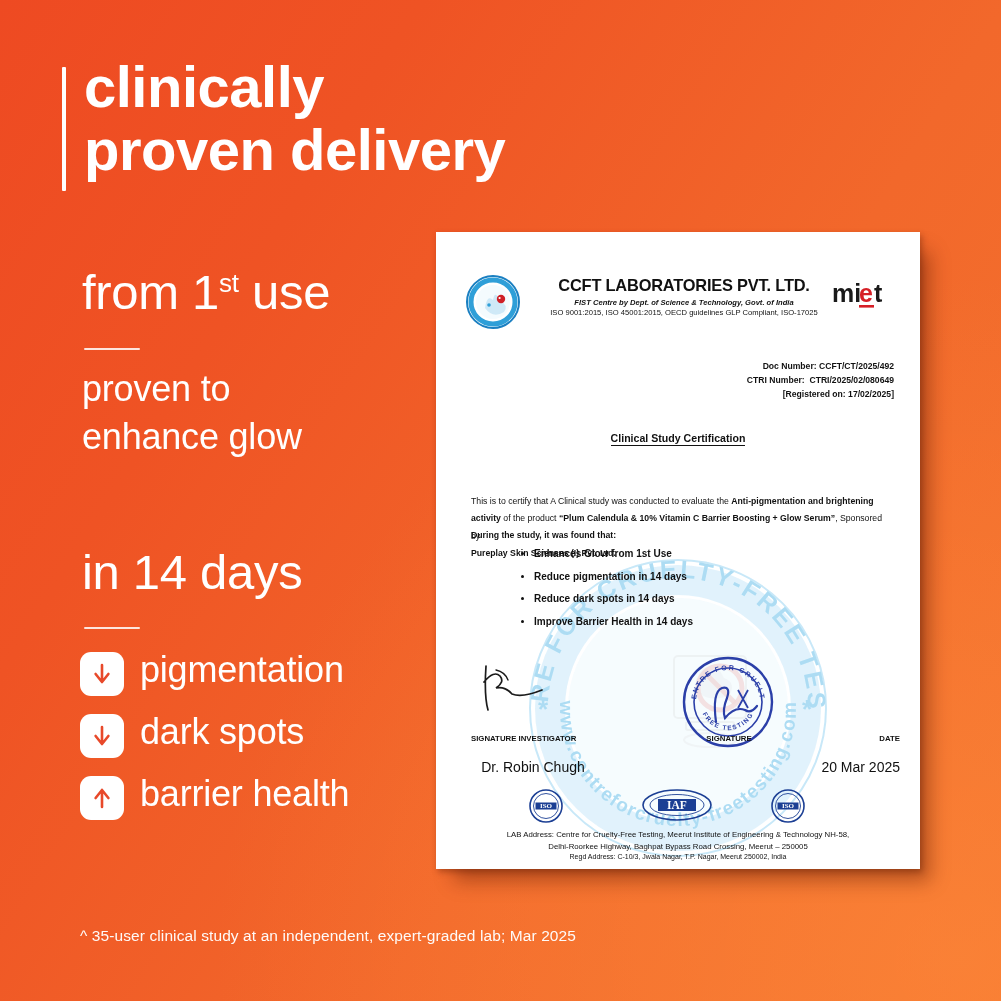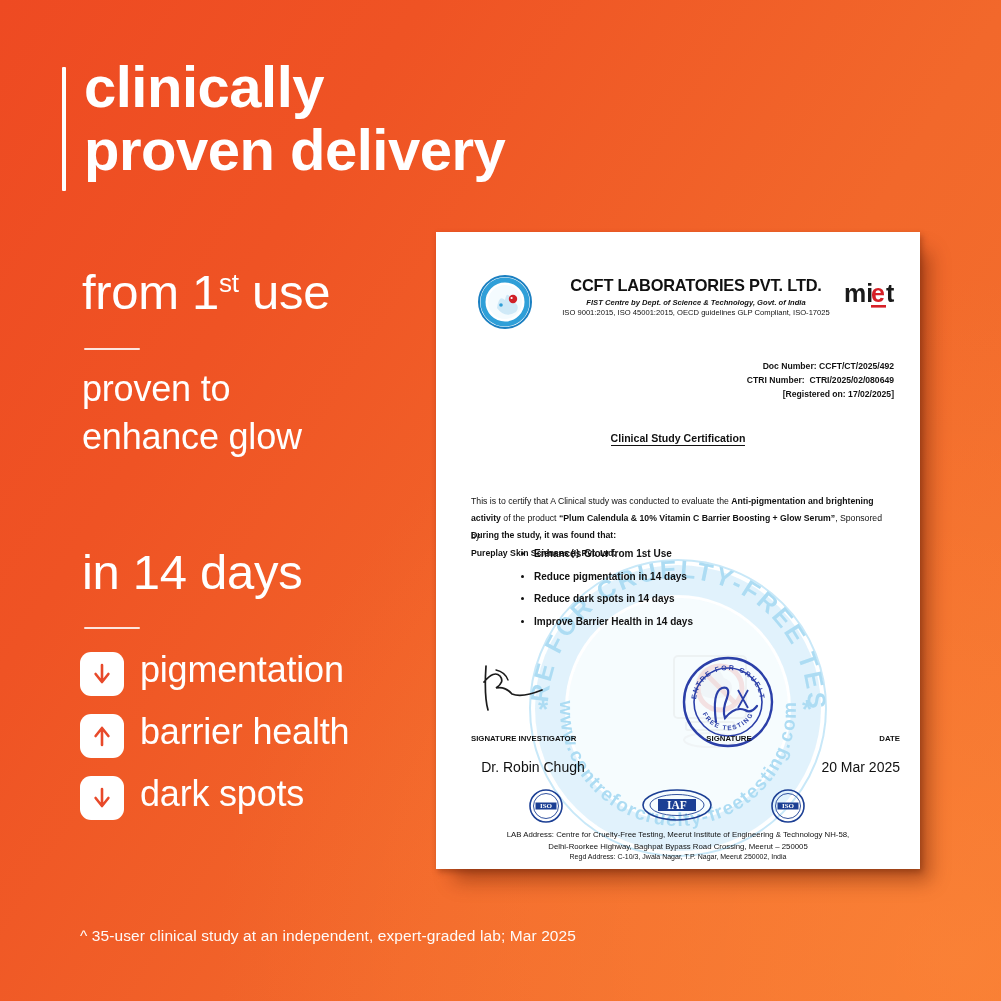--- a/index.html
+++ b/index.html
@@ -81,21 +81,21 @@
   .wm{
     position:absolute;left:50%;top:310px;transform:translateX(-50%);
     width:332px;height:332px;pointer-events:none;opacity:.85;
   }
   .wm-img{position:absolute;inset:0;}
   .rabbit-wm{
     position:absolute;left:148px;top:94px;width:110px;height:120px;opacity:.30;
   }
 
   
-  .cert-head{position:absolute;left:12px;top:22px;width:100%;height:86px;}
+  .cert-head{position:absolute;left:0;top:22px;width:100%;height:86px;}
   .seal{position:absolute;left:29px;top:20px;width:56px;height:56px;}
   .co-block{position:absolute;left:104px;top:22px;width:288px;text-align:center;}
   .co-name{font-size:16.4px;font-weight:bold;color:#111;letter-spacing:-.2px;white-space:nowrap;}
   .co-sub1{font-size:7.6px;font-style:italic;font-weight:bold;color:#111;margin-top:3px;}
   .co-sub2{font-size:7.6px;color:#111;margin-top:1px;}
   .miet{position:absolute;right:22px;top:24px;width:66px;height:34px;}
 
   .docmeta{
     position:absolute;right:26px;top:128px;text-align:right;
     font-size:8.6px;font-weight:bold;color:#111;line-height:1.62;
@@ -177,32 +177,32 @@
       <span class="bicon">
         <svg width="26" height="26" viewBox="0 0 26 26">
             <path d="M13 4 L13 19 M13 21 L6.6 13 M13 21 L19.4 13" fill="none" stroke="#e8492a" stroke-width="2.6" stroke-linecap="round" stroke-linejoin="round"></path>
           </svg>
       </span>
       <span class="blabel">pigmentation</span>
     </div>
     <div class="benefit">
       <span class="bicon">
         <svg width="26" height="26" viewBox="0 0 26 26">
+            <path d="M13 4 L13 19 M13 21 L6.6 13 M13 21 L19.4 13" fill="none" stroke="#e8492a" stroke-width="2.6" stroke-linecap="round" stroke-linejoin="round"></path>
+          </svg>
+      </span>
+      <span class="blabel">dark spots</span>
+    </div>
+    <div class="benefit">
+      <span class="bicon">
+        <svg width="26" height="26" viewBox="0 0 26 26">
             <path d="M13 22 L13 7 M13 5 L6.6 13 M13 5 L19.4 13" fill="none" stroke="#e8492a" stroke-width="2.6" stroke-linecap="round" stroke-linejoin="round"></path>
           </svg>
       </span>
       <span class="blabel">barrier health</span>
-    </div>
-    <div class="benefit">
-      <span class="bicon">
-        <svg width="26" height="26" viewBox="0 0 26 26">
-            <path d="M13 4 L13 19 M13 21 L6.6 13 M13 21 L19.4 13" fill="none" stroke="#e8492a" stroke-width="2.6" stroke-linecap="round" stroke-linejoin="round"></path>
-          </svg>
-      </span>
-      <span class="blabel">dark spots</span>
     </div>
   </div>
 
   <div class="disclaimer">^ 35-user clinical study at an independent, expert-graded lab; Mar 2025</div>
 
   <div class="cert">
     <div class="cert-inner">
 
       <div class="wm">
         <svg class="wm-img" viewBox="0 0 332 332">

